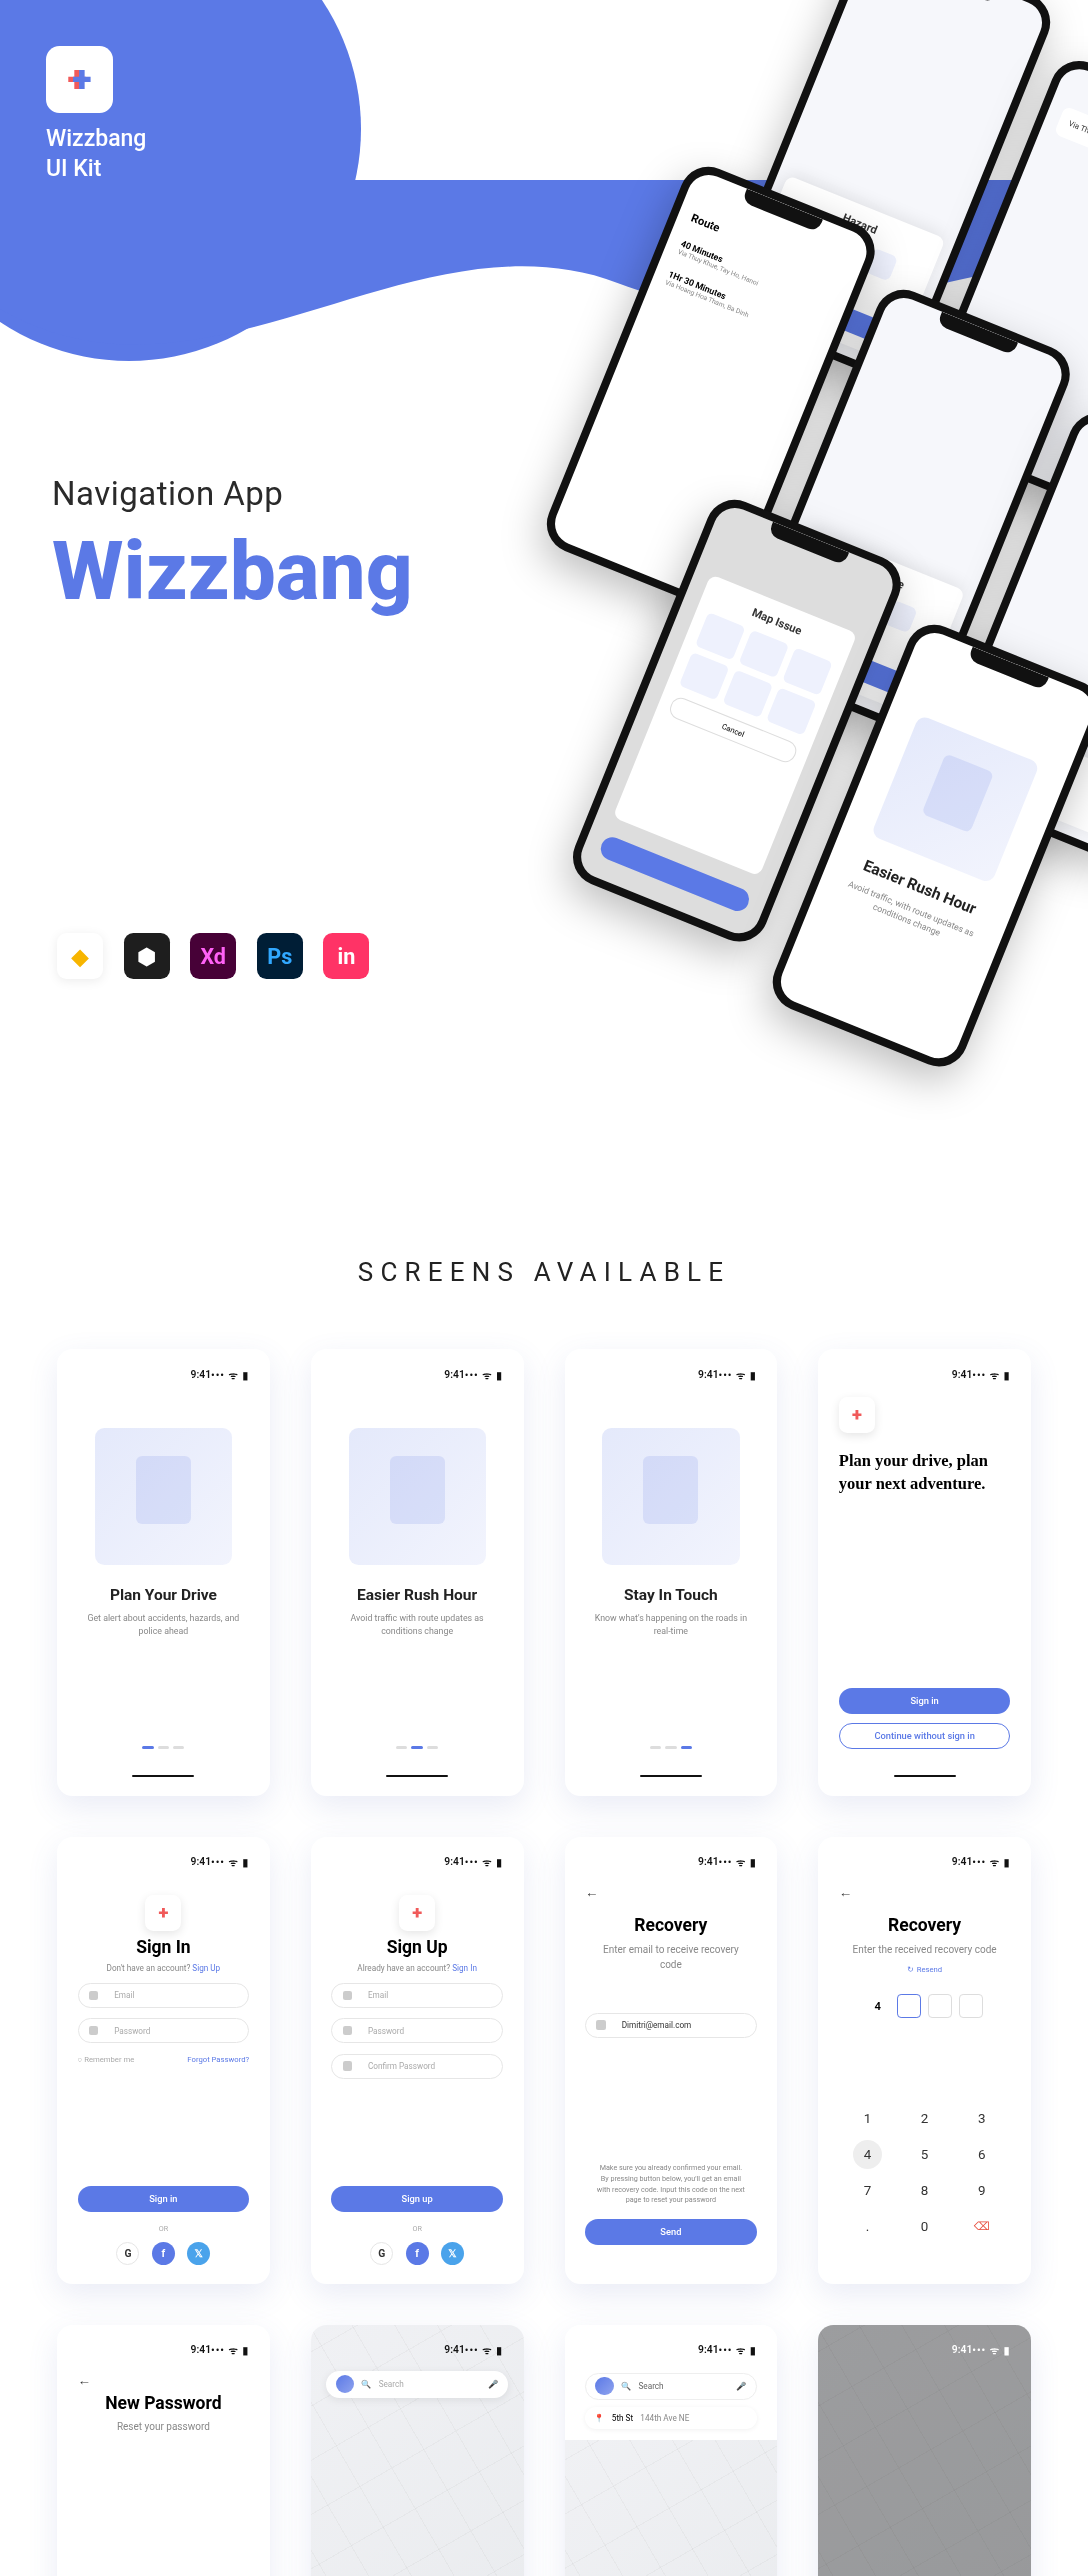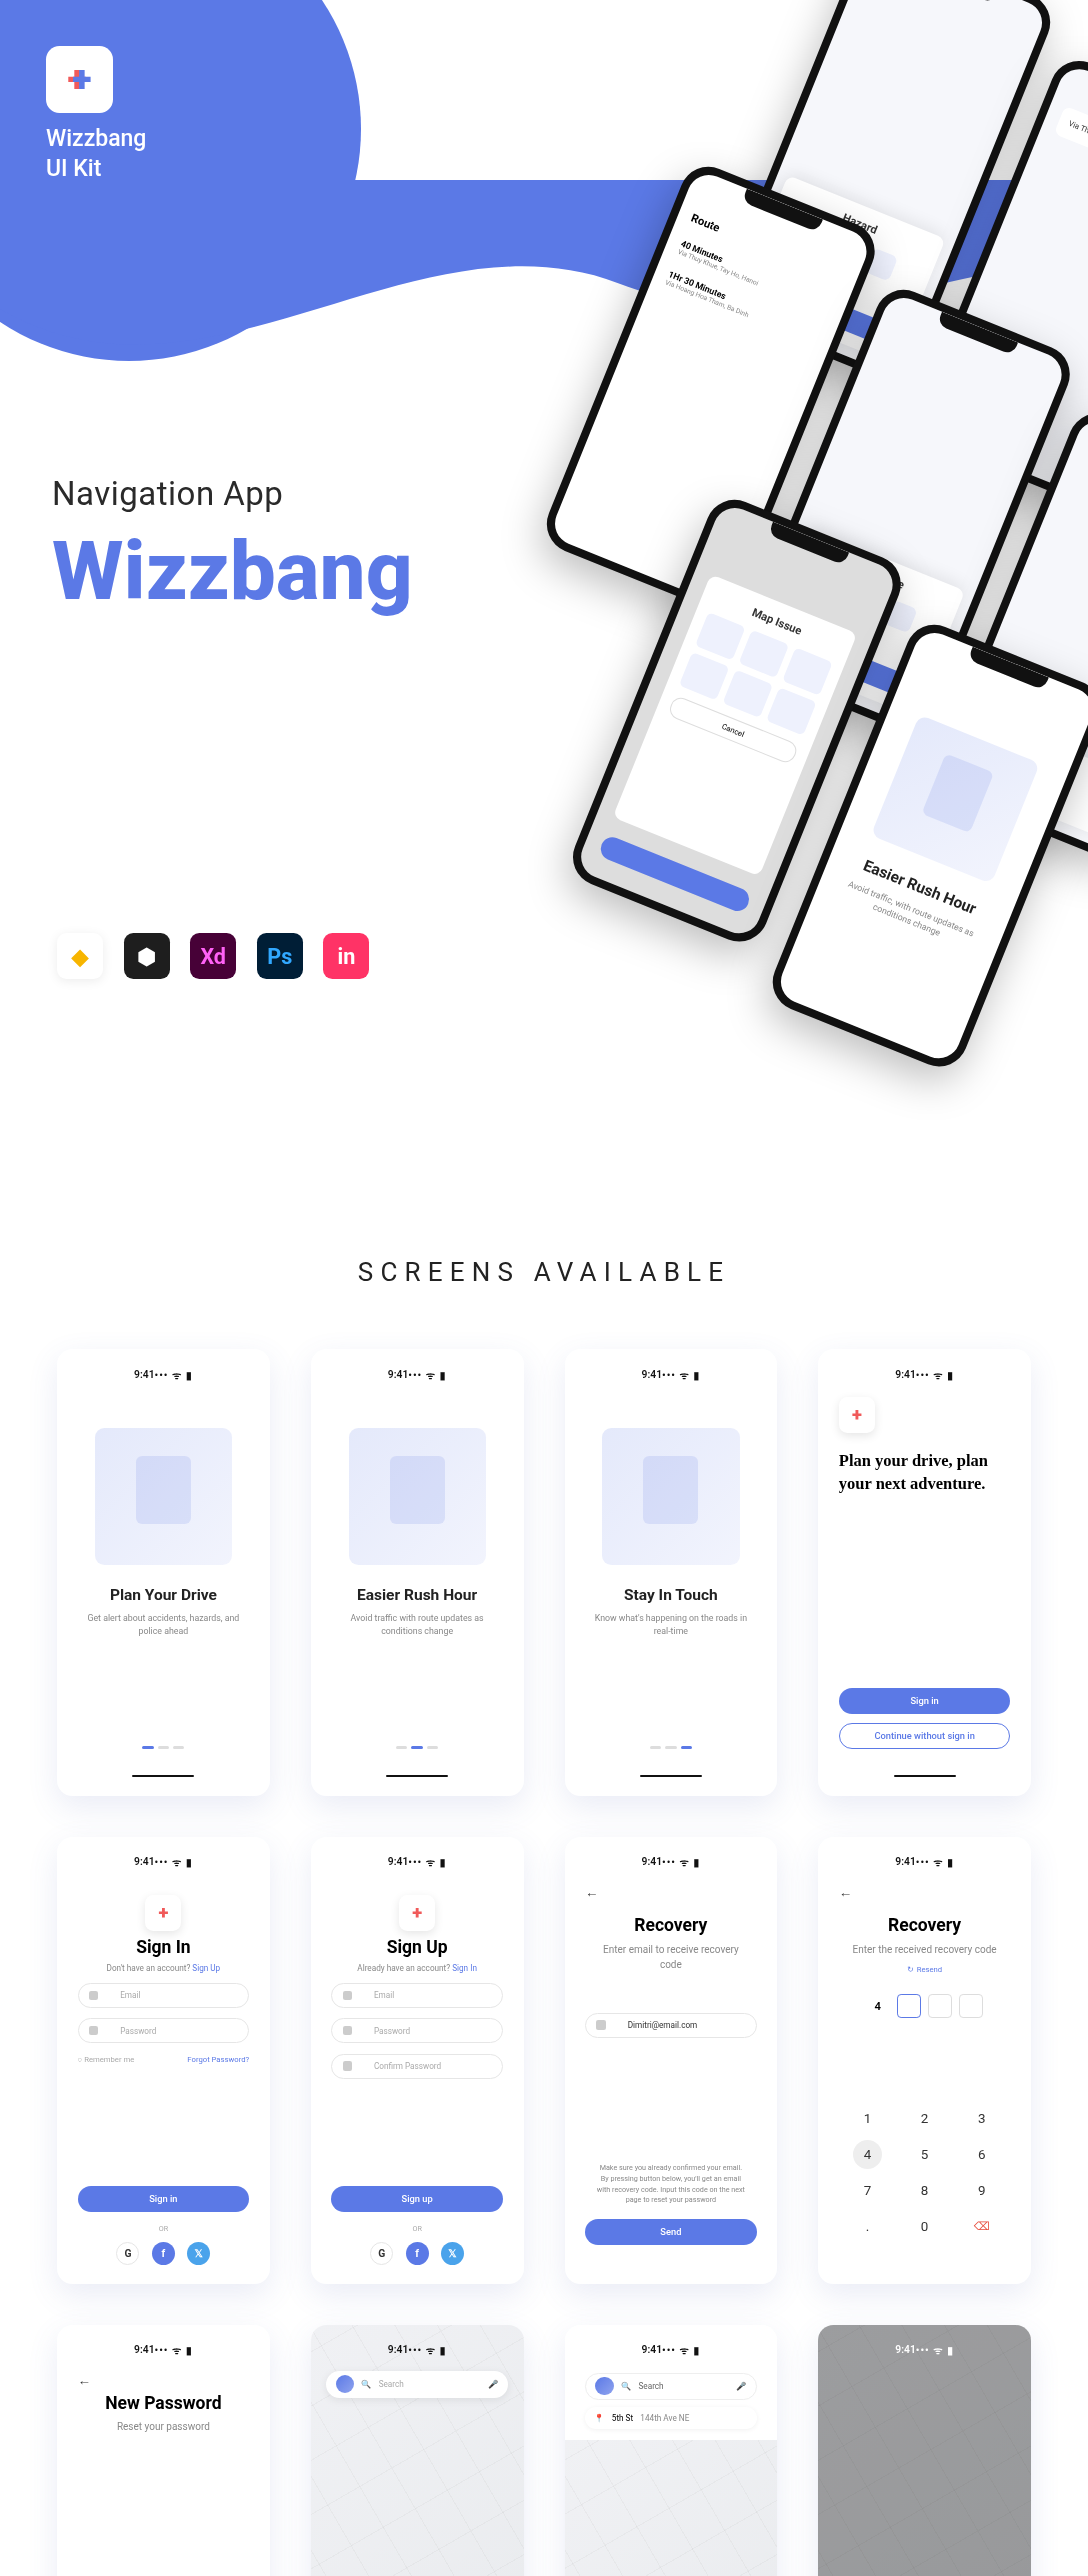--- a/index.html
+++ b/index.html
@@ -39,38 +39,38 @@
 .mock-btn{background:#5B79E6;height:23px;border-radius:11.3px;}
 
 
 .stats { text-align: center; padding: 72px 0 62px; }
 .big-num { font-size: 103px; font-weight: 800; color: #5B79E6; }
 .stats-label { font-size: 26px; letter-spacing: 7.2px; color: #222; margin-top: 5.2px; }
 
 
 .gallery { display: grid; grid-template-columns: repeat(4, 1fr); gap: 41px; padding: 0 57px 72px; }
 .screen { width:100%; aspect-ratio: 1/2.1; background:#fff; border-radius: 15.5px; box-shadow: 0 10.3px 31px rgba(80,100,180,.12); padding: 18.5px 20.6px; position:relative; overflow:hidden; display:flex; flex-direction:column; }
-.statusbar{display:flex;justify-content:center;font-size:10.3px;font-weight:600;color:#111;margin-bottom:15.5px;}
+.statusbar{display:flex;justify-content:flex-end;font-size:10.3px;font-weight:600;color:#111;margin-bottom:15.5px;}
 .statusbar .indicators{letter-spacing:1px;}
 .illu { width: 80%; aspect-ratio:1; margin: 31px auto 20.6px; background: linear-gradient(135deg,#e4e9fb,#f2f4fd); border-radius: 9.3px; position:relative;}
 .illu::after{content:"";position:absolute;top:20%;left:30%;width:40%;height:50%;background:#5B79E6;opacity:.15;border-radius:6.2px;}
 .onb-title{font-size:15.5px;font-weight:700;text-align:center;color:#222;}
 .onb-desc{font-size:8.8px;text-align:center;color:#888;margin-top:8.2px;line-height:1.4;padding:0 5.2px;}
 .dots{display:flex;gap:4.1px;justify-content:center;margin-top:auto;margin-bottom:26px;}
 .dots span{width:11.3px;height:3.1px;background:#ddd;border-radius:1.5px;}
 .dots span.active{background:#5B79E6;}
 .home-ind{width:62px;height:2.6px;background:#111;border-radius:1.5px;margin:0 auto;}
 .btn-primary{background:#5B79E6;color:#fff;height:26px;border-radius:13px;display:flex;align-items:center;justify-content:center;font-size:9.3px;font-weight:500;}
 .btn-outline{border:1px solid #5B79E6;color:#5B79E6;background:#fff;height:26px;border-radius:13px;display:flex;align-items:center;justify-content:center;font-size:9.3px;font-weight:500;margin-top:9.3px;}
 .logo-small{width:36px;height:36px;border-radius:8.2px;background:#fff;box-shadow:0 3.1px 9.3px rgba(0,0,0,.1);display:flex;align-items:center;justify-content:center;font-size:18.5px;font-weight:900;}
 .welcome-text{font-size:16.5px;font-weight:600;line-height:1.4;margin-top:15.5px;font-family:Liberation Serif, serif;}
 .auth-title{font-size:17.5px;font-weight:700;text-align:center;margin-top:6.2px;}
 .auth-sub{font-size:8.2px;text-align:center;color:#888;margin-top:5.2px;}
 .auth-sub a{color:#5B79E6;text-decoration:none;}
-.field{display:flex;align-items:center;border:0.5px solid #e6e6e6;border-radius:13px;height:25px;padding:0 10.3px;margin-top:10.3px;gap:22px;color:#aaa;}
+.field{display:flex;align-items:center;border:0.5px solid #e6e6e6;border-radius:13px;height:25px;padding:0 10.3px;margin-top:10.3px;gap:16px;color:#aaa;}
 .field .ico{width:9.3px;height:9.3px;background:#ccc;border-radius:2.1px;flex-shrink:0;}
 .check-row{display:flex;justify-content:space-between;font-size:7.7px;color:#aaa;margin-top:11.3px;}
 .check-row a{color:#5B79E6;padding-left:48px;}
 .or{text-align:center;color:#aaa;font-size:7.2px;margin:12.4px 0 9.3px;position:relative;}
 .socials{display:flex;gap:12.4px;justify-content:center;}
 .soc{width:23px;height:23px;border-radius:50%;display:flex;align-items:center;justify-content:center;font-weight:700;color:#fff;font-size:10.3px;}
 .s-g{background:#fff;border:0.5px solid #e6e6e6;color:#333;}.s-f{background:#5B79E6;}.s-t{background:#4aa3eb;}
 .back-arrow{font-size:13.4px;color:#333;}
 .recovery-desc{font-size:10px;text-align:center;color:#888;margin-top:6.2px;padding:0 10.3px;line-height:1.5;}
 .code-row{display:flex;gap:7.2px;justify-content:center;margin-top:20.6px;}

